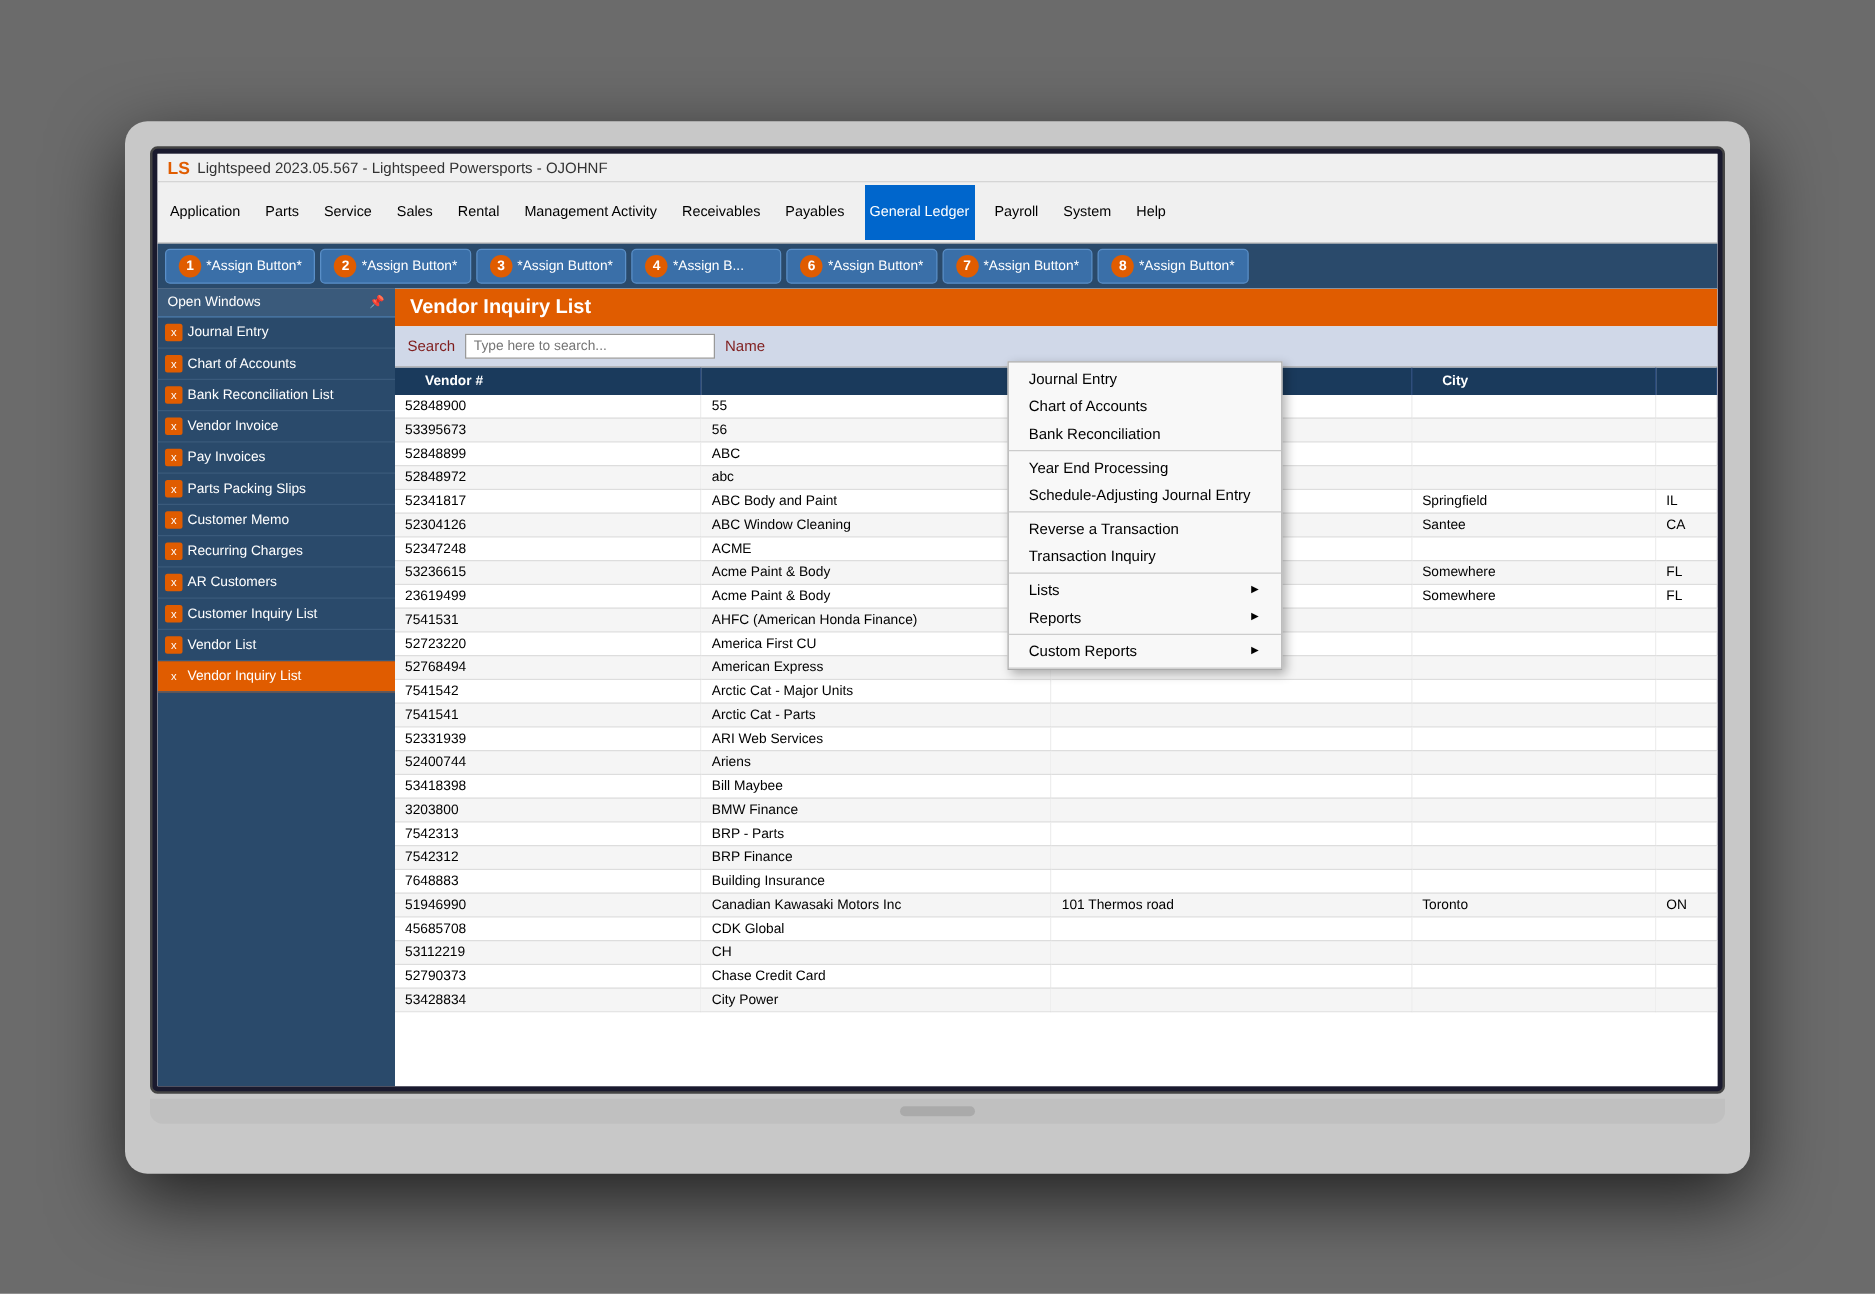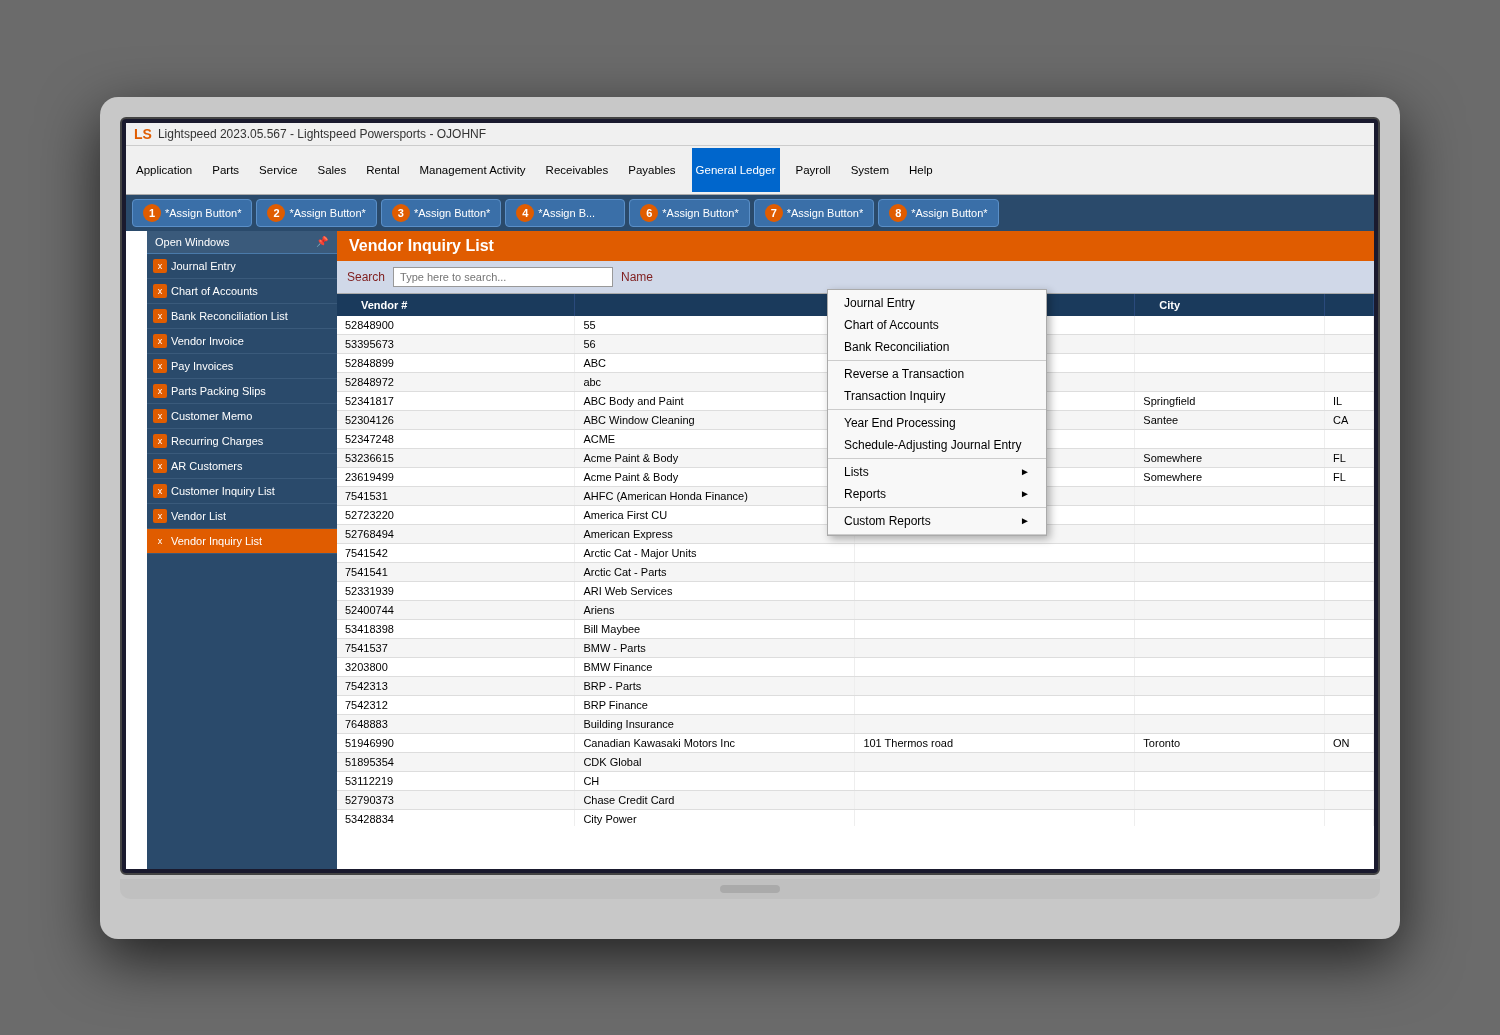--- a/index.html
+++ b/index.html
@@ -92,21 +92,20 @@
       align-items: center;
       justify-content: center;
       font-size: 11px;
       font-weight: bold;
       flex-shrink: 0;
     }
     
     .main-layout {
       display: flex;
       height: calc(720px - 82px);
-      margin-left: 21px;
     }
     
     .sidebar {
       width: 190px;
       background: #2a4a6b;
       flex-shrink: 0;
       overflow-y: auto;
     }
     .sidebar-header {
       background: #3a5a7b;
@@ -166,21 +165,21 @@
       display: flex;
       align-items: center;
       gap: 8px;
       border-bottom: 1px solid #aaa;
     }
     .search-bar label { font-size: 12px; color: #7f1d1d; }
     .search-bar input {
       border: 1px solid #999;
       padding: 3px 6px;
       font-size: 11px;
-      width: 220px;
+      width: 200px;
       background: #fff;
     }
     
     .data-table {
       width: 100%;
       border-collapse: collapse;
       font-size: 11px;
     }
     .data-table thead tr {
       background: #1a3a5c;
@@ -492,27 +491,20 @@
       <td></td>
     </tr>
                   <tr>
       <td>53418398</td>
       <td>Bill Maybee</td>
       <td></td>
       <td></td>
       <td></td>
     </tr>
                   <tr>
-      <td>7541537</td>
-      <td>BMW - Parts</td>
-      <td></td>
-      <td></td>
-      <td></td>
-    </tr>
-                  <tr>
       <td>3203800</td>
       <td>BMW Finance</td>
       <td></td>
       <td></td>
       <td></td>
     </tr>
                   <tr>
       <td>7542313</td>
       <td>BRP - Parts</td>
       <td></td>
@@ -534,21 +526,21 @@
       <td></td>
     </tr>
                   <tr>
       <td>51946990</td>
       <td>Canadian Kawasaki Motors Inc</td>
       <td>101 Thermos road</td>
       <td>Toronto</td>
       <td>ON</td>
     </tr>
                   <tr>
-      <td>51895354</td>
+      <td>45685708</td>
       <td>CDK Global</td>
       <td></td>
       <td></td>
       <td></td>
     </tr>
                   <tr>
       <td>53112219</td>
       <td>CH</td>
       <td></td>
       <td></td>
@@ -572,26 +564,26 @@
             </table>
           </div>
 
           <div class="dropdown-menu">
             <div class="dropdown-section">
               <div class="dropdown-item">Journal Entry</div>
               <div class="dropdown-item">Chart of Accounts</div>
               <div class="dropdown-item">Bank Reconciliation</div>
             </div>
             <div class="dropdown-section">
+              <div class="dropdown-item">Year End Processing</div>
+              <div class="dropdown-item">Schedule-Adjusting Journal Entry</div>
+            </div>
+            <div class="dropdown-section">
               <div class="dropdown-item">Reverse a Transaction</div>
               <div class="dropdown-item">Transaction Inquiry</div>
-            </div>
-            <div class="dropdown-section">
-              <div class="dropdown-item">Year End Processing</div>
-              <div class="dropdown-item">Schedule-Adjusting Journal Entry</div>
             </div>
             <div class="dropdown-section">
               <div class="dropdown-item">Lists <span class="arrow">►</span></div>
               <div class="dropdown-item">Reports <span class="arrow">►</span></div>
             </div>
             <div class="dropdown-section">
               <div class="dropdown-item">Custom Reports <span class="arrow">►</span></div>
             </div>
           </div>
 

